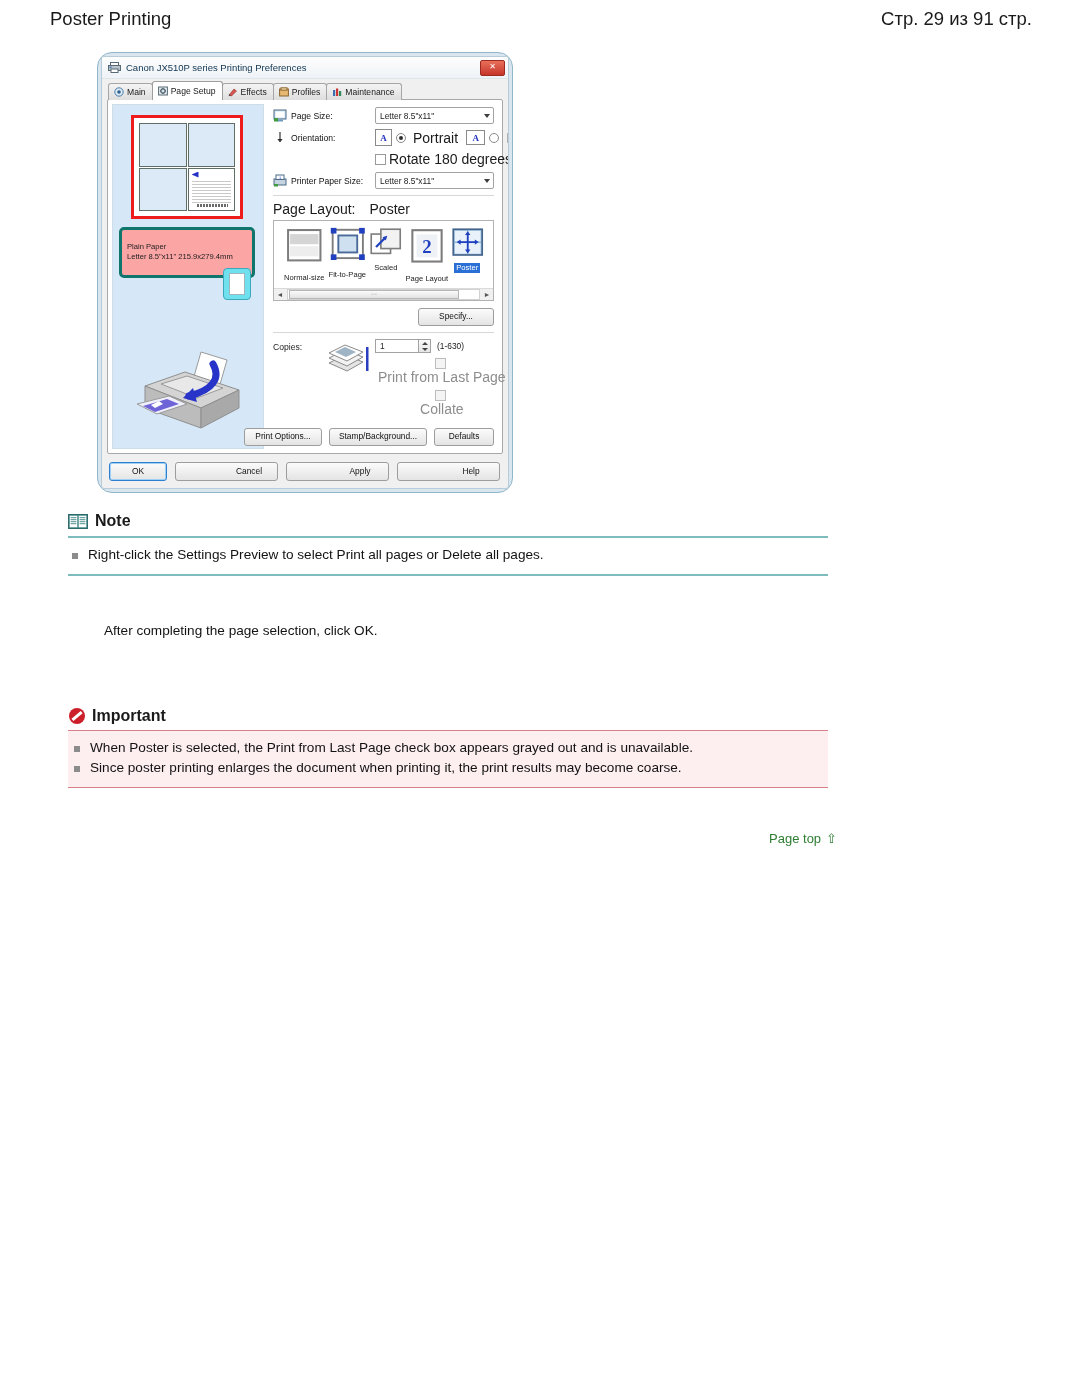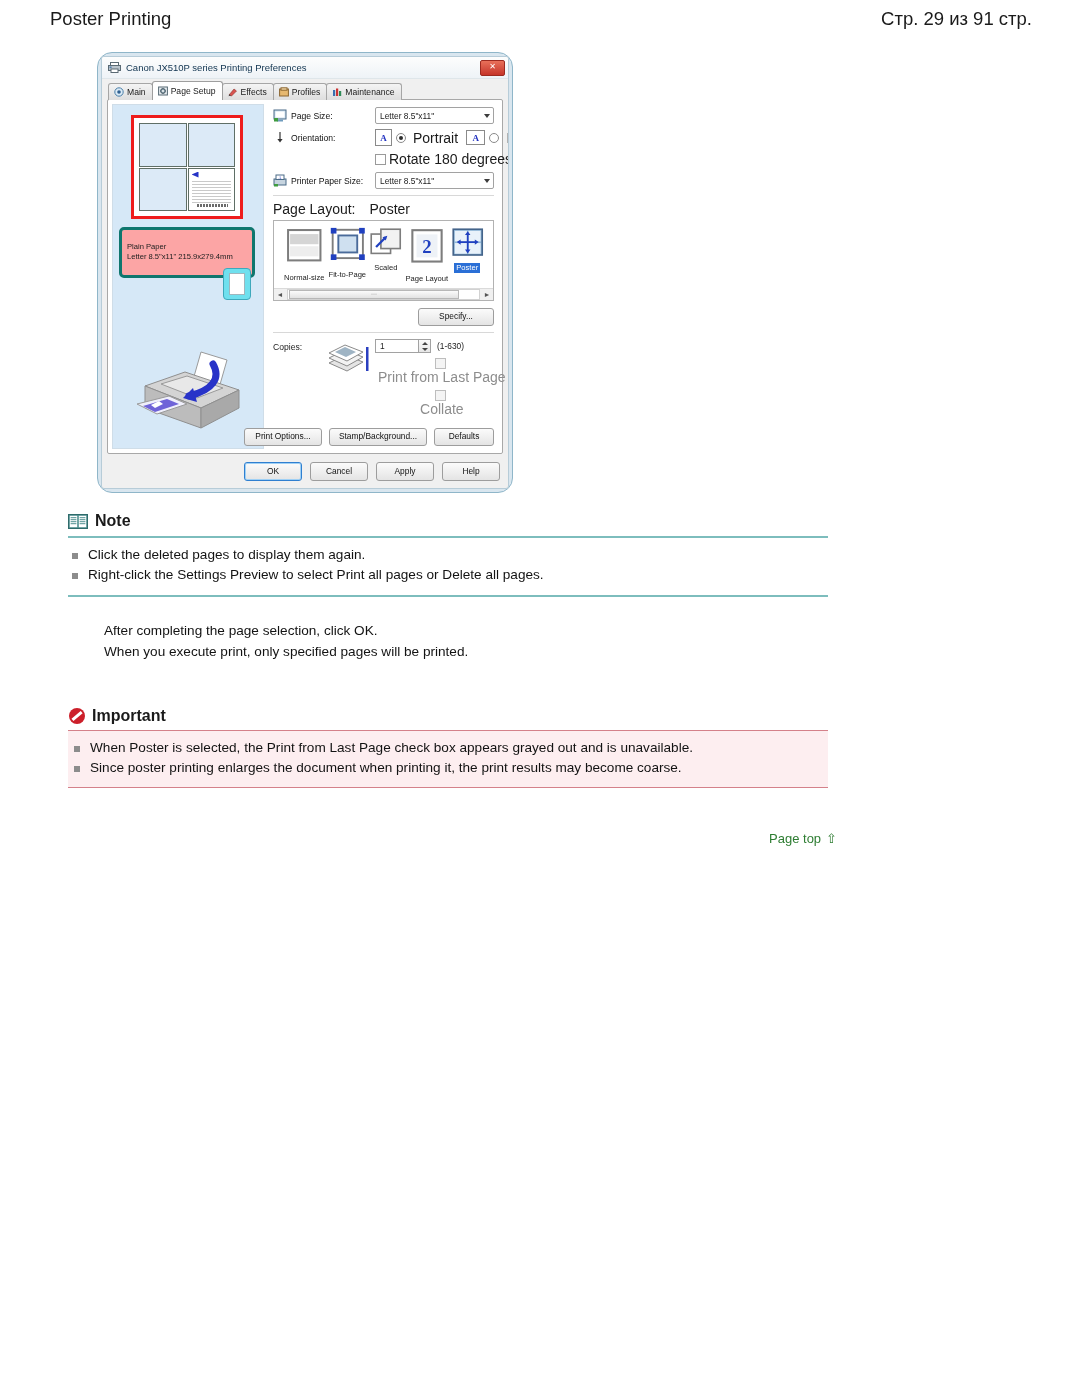--- a/index.html
+++ b/index.html
@@ -465,21 +465,21 @@
     position: absolute;
     left: 5px; right: 5px; bottom: 4px;
     height: 26px;
     display: flex;
     align-items: center;
     justify-content: flex-end;
     gap: 8px;
     padding-right: 3px;
   }
   .btn-ok { width: 56px; height: 17px; line-height: 16px; border: 1px solid #2f7fd0; box-shadow: 0 0 0 1px #9fd0f5 inset; }
-  .btn-footer { width: 56px; height: 17px; line-height: 16px; }
+  .btn-footer { width: 56px; height: 17px; line-height: 16px; padding-left: 45px; }
 
   
   .note-block {
     position: absolute;
     left: 68px;
     top: 512px;
     width: 760px;
   }
   .note-head {
     display: flex;
@@ -882,30 +882,28 @@
         <rect x="11.6" y="4.2" width="5.8" height="1"></rect>
           <rect x="11.6" y="6.2" width="5.8" height="1"></rect>
         <rect x="11.6" y="8.2" width="5.8" height="1"></rect>
           <rect x="11.6" y="10.2" width="5.8" height="1"></rect>
       </g>
     </svg>
     <span>Note</span>
   </div>
   <hr class="note-rule">
   <ul class="bullet-list">
-    <li>Click the deleted pages to display them again.</li>
     <li>Right-click the Settings Preview to select Print all pages or Delete all pages.</li>
   </ul>
   <hr class="note-rule" style="margin-top:9px">
 </div>
 
 <div class="step-block">
   <div class="step-body">
     <div>After completing the page selection, click OK.</div>
-    <div>When you execute print, only specified pages will be printed.</div>
   </div>
 </div>
 
 <div class="important-block">
   <div class="imp-head">
     <svg width="18" height="18" viewBox="0 0 18 18">
       <circle cx="9" cy="9" r="8" fill="#cc1f2a"></circle>
       <rect x="3" y="7.6" width="12" height="3" fill="#ffffff" transform="rotate(-40 9 9)"></rect>
     </svg>
     <span>Important</span>

